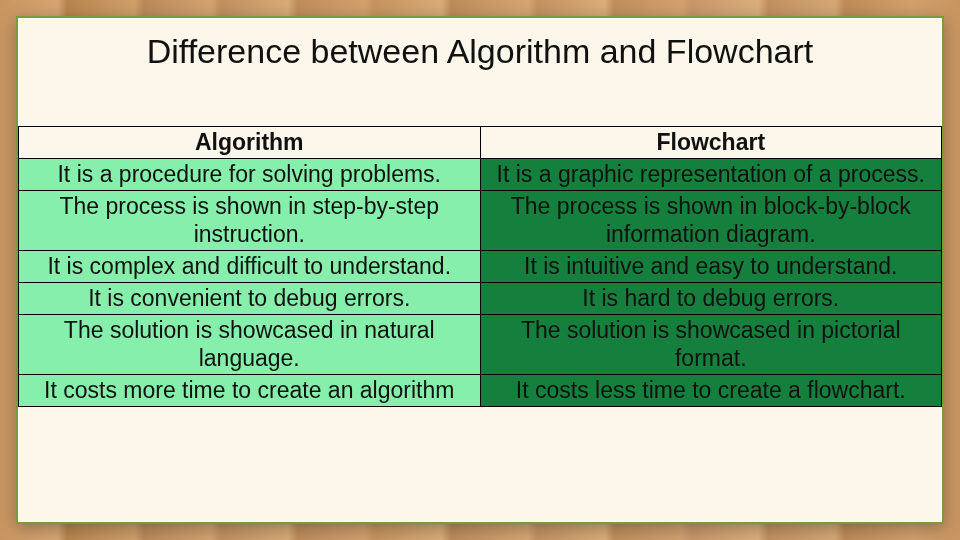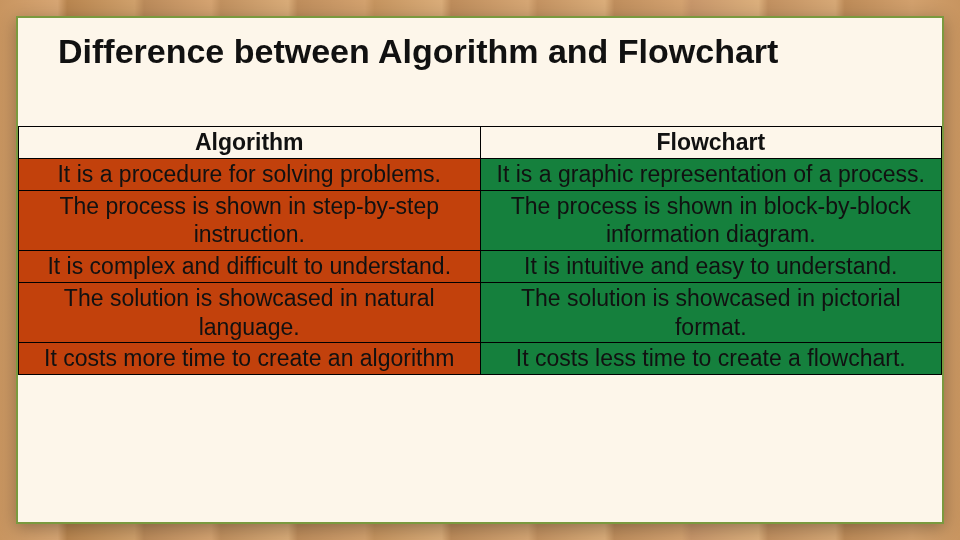--- a/index.html
+++ b/index.html
@@ -23,21 +23,22 @@
     height: 508px;
     background: #fdf6ea;
     border: 2px solid #7a9a3f;
     box-shadow: 0 4px 16px rgba(0,0,0,0.3);
     padding: 14px 0 0 0;
     position: relative;
     overflow: hidden;
   }
   .title {
     font-size: 34px;
-    font-weight: 700;
+    font-weight: 400;
+    text-align: center;
     color: #111;
     line-height: 1.15;
     padding: 0 40px 6px 40px;
   }
   table {
     width: 100%;
     border-collapse: collapse;
     font-size: 23px;
     color: #111;
   }
@@ -45,21 +46,21 @@
     border: 1.5px solid #000;
     text-align: center;
     vertical-align: top;
     padding: 1px 6px 1px 6px;
     line-height: 1.25;
   }
   th {
     font-weight: 700;
     background: #fdf6ea;
   }
-  td.left { background: #c2410c; width: 50%; }
+  td.left { background: #86efac; width: 50%; }
   td.right { background: #15803d; width: 50%; }
   .tablewrap {
     position: absolute;
     left: 0; right: 0;
     top: 108px;
   }
 </style>
 </head>
 <body>
 
@@ -81,20 +82,24 @@
         </tr>
         <tr>
           <td class="left">The process is shown in step-by-step instruction.</td>
           <td class="right">The process is shown in block-by-block information diagram.</td>
         </tr>
         <tr>
           <td class="left">It is complex and difficult to understand.</td>
           <td class="right">It is intuitive and easy to understand.</td>
         </tr>
         <tr>
+          <td class="left">It is convenient to debug errors.</td>
+          <td class="right">It is hard to debug errors.</td>
+        </tr>
+        <tr>
           <td class="left">The solution is showcased in natural language.</td>
           <td class="right">The solution is showcased in pictorial format.</td>
         </tr>
         <tr>
           <td class="left">It costs more time to create an algorithm</td>
           <td class="right">It costs less time to create a flowchart.</td>
         </tr>
       </tbody>
     </table>
   </div>

